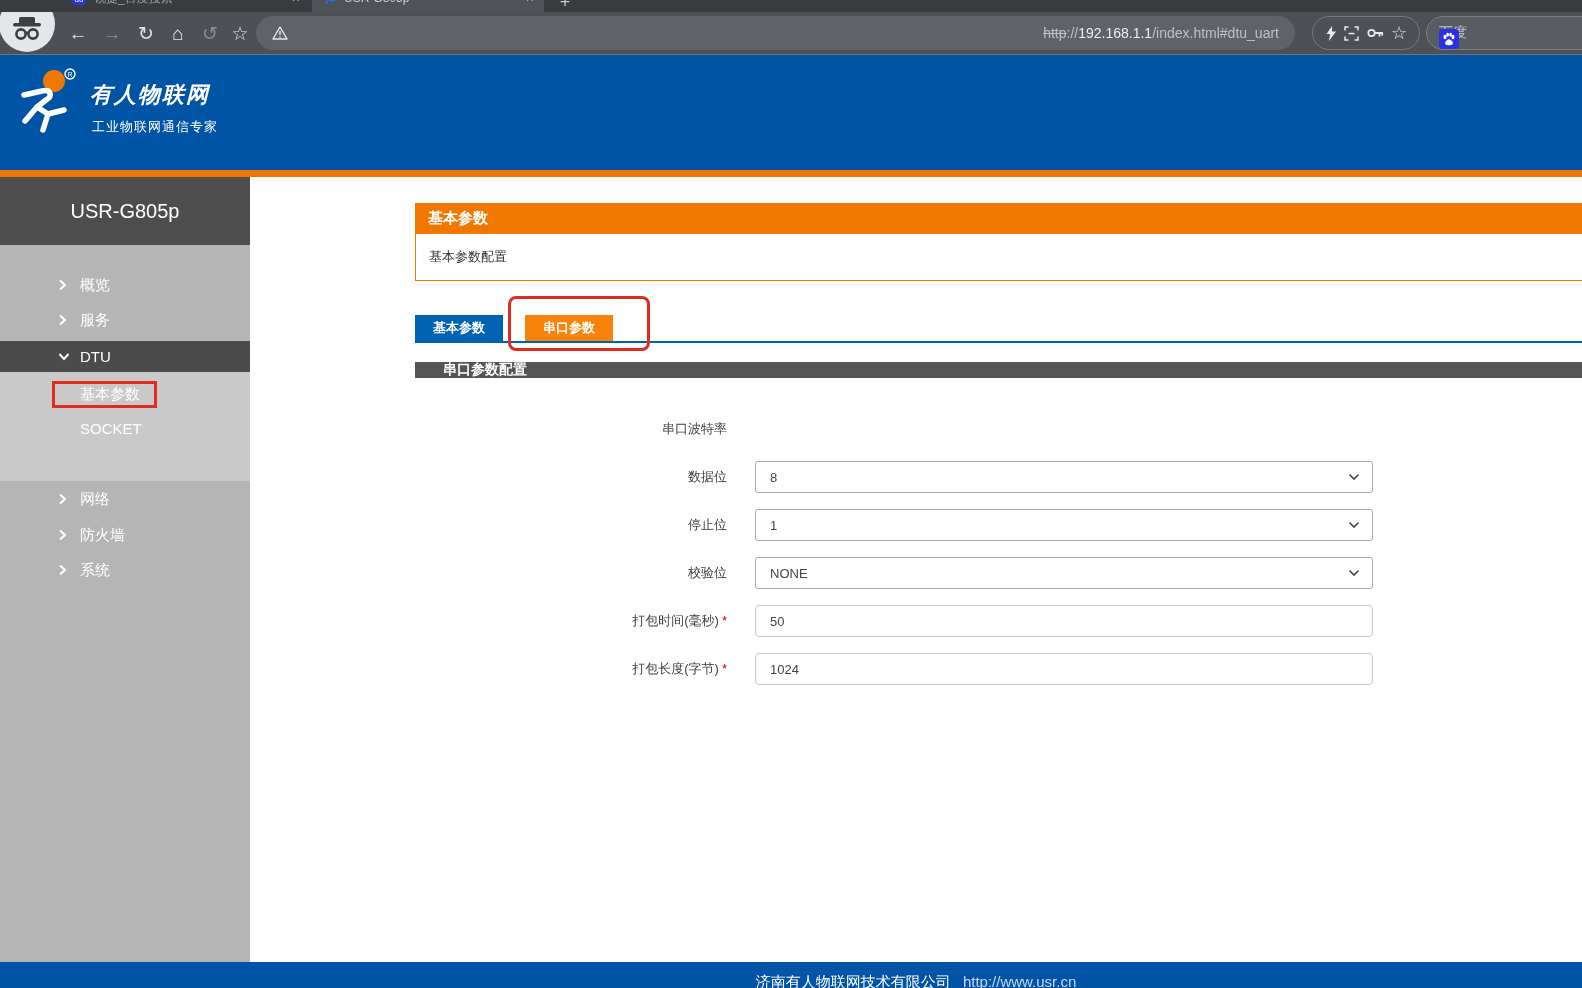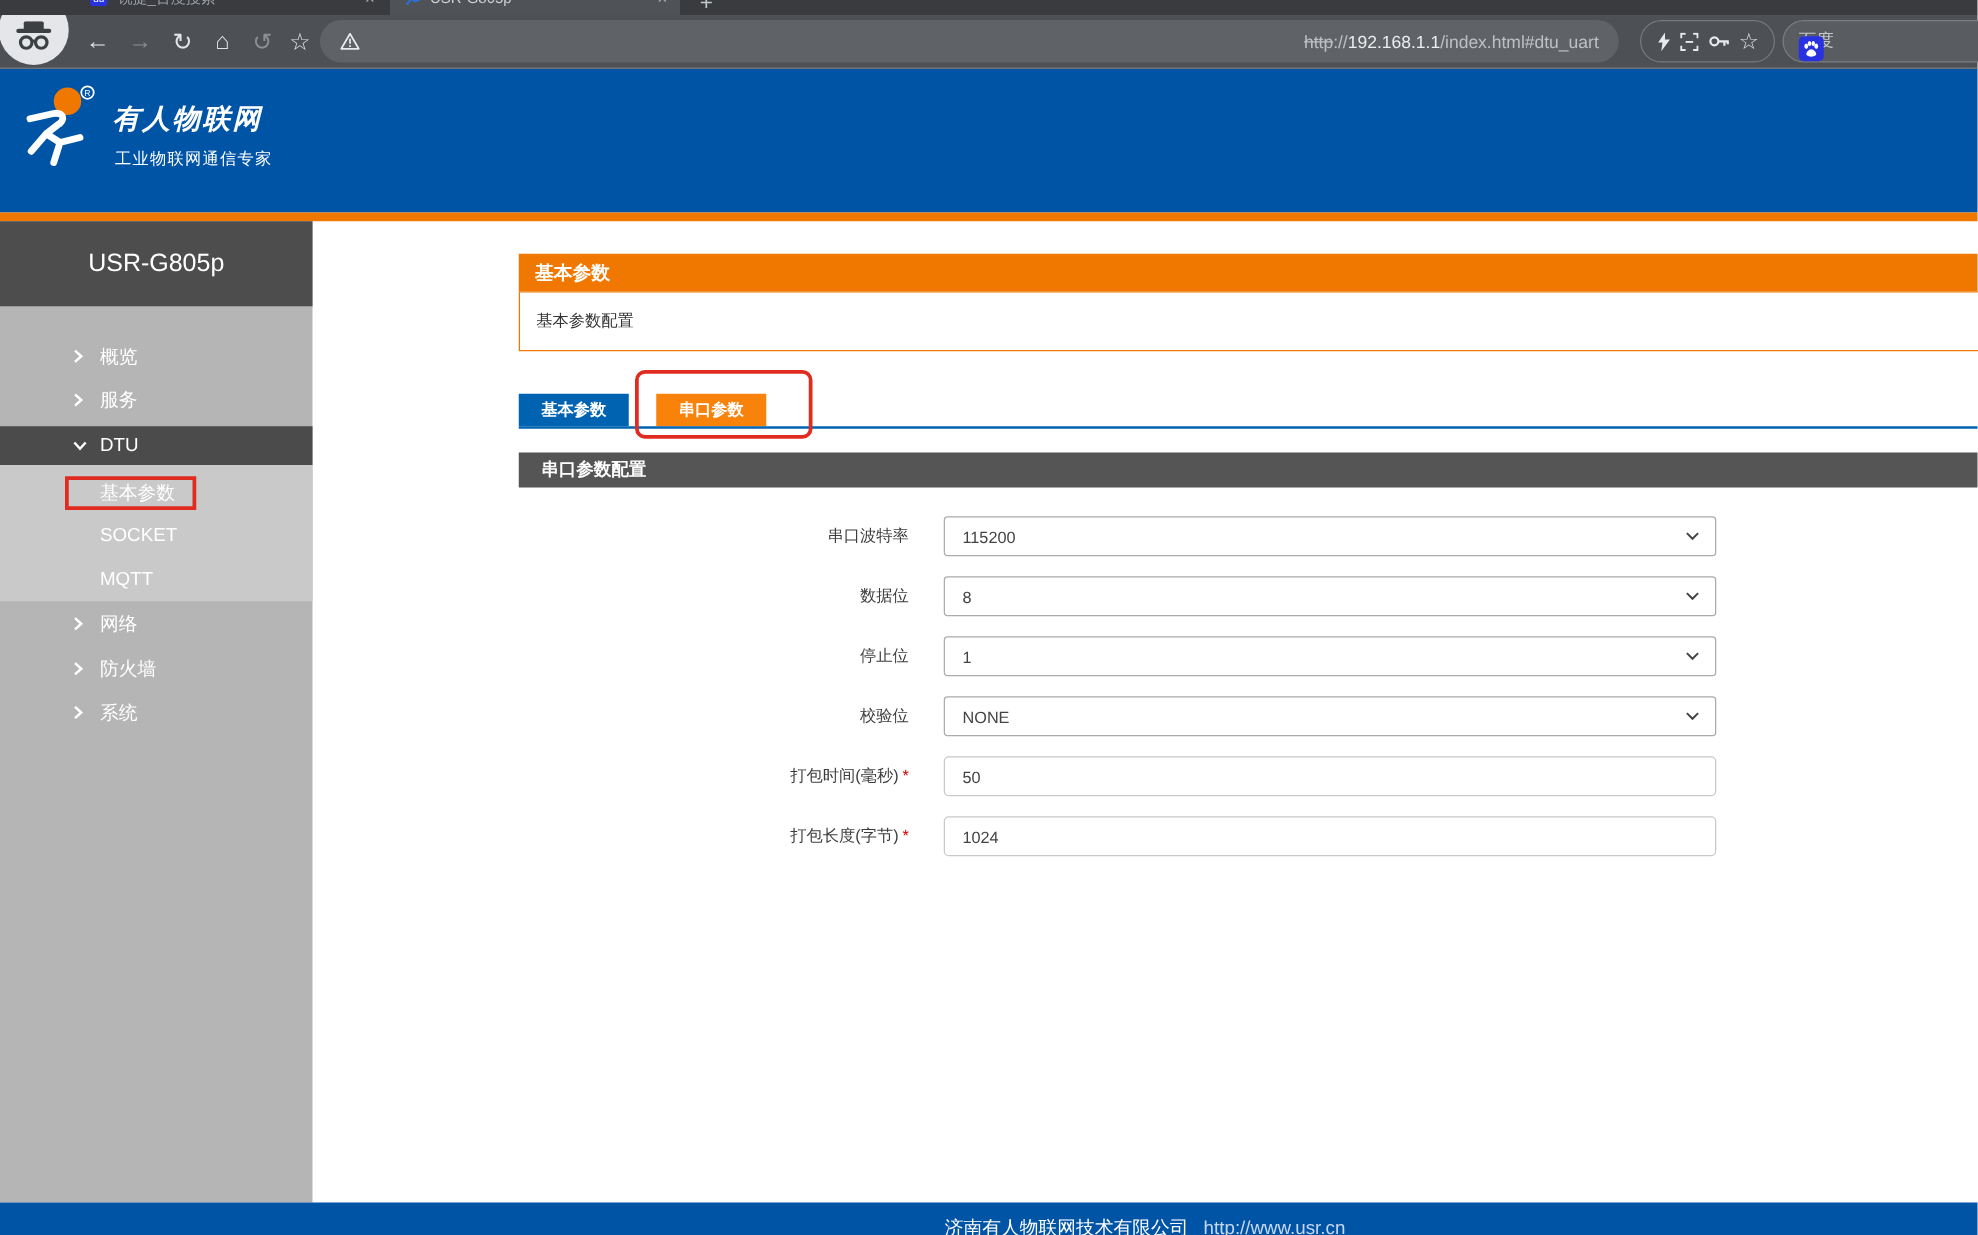--- a/index.html
+++ b/index.html
@@ -83,23 +83,23 @@
   .panel-box { position:absolute; left:415px; top:233px; width:1263px; height:48px;
                background:#fff; border:1px solid #f07800; display:flex;
                align-items:center; padding-left:13px; font-size:13px; color:#333; }
   .tabs-row { position:absolute; left:415px; top:315px; height:26px; display:flex; }
   .ctab { height:26px; display:flex; align-items:center; justify-content:center;
           color:#fff; font-size:13px; font-weight:bold; padding:0 18px; }
   .ctab.blue { background:#0063b1; }
   .ctab.orange { background:#f8820a; margin-left:22px; }
   .tabs-underline { position:absolute; left:415px; top:341px; width:1167px; height:2px;
                     background:#0063b1; }
-  .section-bar { position:absolute; left:415px; top:362px; width:1167px; height:28px;
+  .section-bar { position:absolute; left:415px; top:362px; width:1167px; height:16px;
                  background:#555555; color:#fff; font-weight:bold; font-size:14px;
-                 display:flex; align-items:center; padding-left:18px; }
+                 display:flex; align-items:center; padding-left:28px; }
 
   .form { position:absolute; left:415px; top:413px; width:1167px; }
   .form-row { display:flex; align-items:center; height:32px; margin-bottom:16px; }
   .form-label { width:312px; text-align:right; font-size:13px; color:#3d3d3d; }
   .req { color:#d40000; margin-left:3px; font-size:13px; }
   .ctrl-select { margin-left:28px; width:618px; height:32px; background:#fff;
                  border:1px solid #ababab; border-radius:3px; display:flex;
                  align-items:center; justify-content:space-between;
                  padding:0 12px 0 14px; font-size:13px; color:#444; }
   .ctrl-input { margin-left:28px; width:618px; height:32px; background:#fff;
@@ -243,23 +243,20 @@
         </svg>
     </span>
     <span>DTU</span>
   </div>
   <div class="menu-row sub" style="top:199px">
     <span>基本参数</span>
   </div>
   <div class="menu-row sub" style="top:233px">
     <span>SOCKET</span>
   </div>
-  <div class="menu-row sub" style="top:268px">
-    <span>MQTT</span>
-  </div>
   <div class="menu-row" style="top:304px">
     <span class="chev">
       <svg width="9" height="12" viewBox="0 0 9 12">
           <path d="M2 1.5 L7 6 L2 10.5" stroke="#fff" stroke-width="2" fill="none"></path>
         </svg>
     </span>
     <span>网络</span>
   </div>
   <div class="menu-row" style="top:375px">
     <span class="chev">
@@ -286,26 +283,20 @@
   <div class="ctab blue">基本参数</div>
   <div class="ctab orange">串口参数</div>
 </div>
 <div class="tabs-underline"></div>
 
 <div class="section-bar">串口参数配置</div>
 
 <div class="form">
   <div class="form-row">
     <span class="form-label">串口波特率</span>
-    <div class="ctrl-select">
-      <span>115200</span>
-      <svg width="12" height="8" viewBox="0 0 12 8">
-          <path d="M1.5 1.5 L6 6 L10.5 1.5" fill="none" stroke="#444" stroke-width="1.6"></path>
-        </svg>
-    </div>
   </div>
   <div class="form-row">
     <span class="form-label">数据位</span>
     <div class="ctrl-select">
       <span>8</span>
       <svg width="12" height="8" viewBox="0 0 12 8">
           <path d="M1.5 1.5 L6 6 L10.5 1.5" fill="none" stroke="#444" stroke-width="1.6"></path>
         </svg>
     </div>
   </div>

